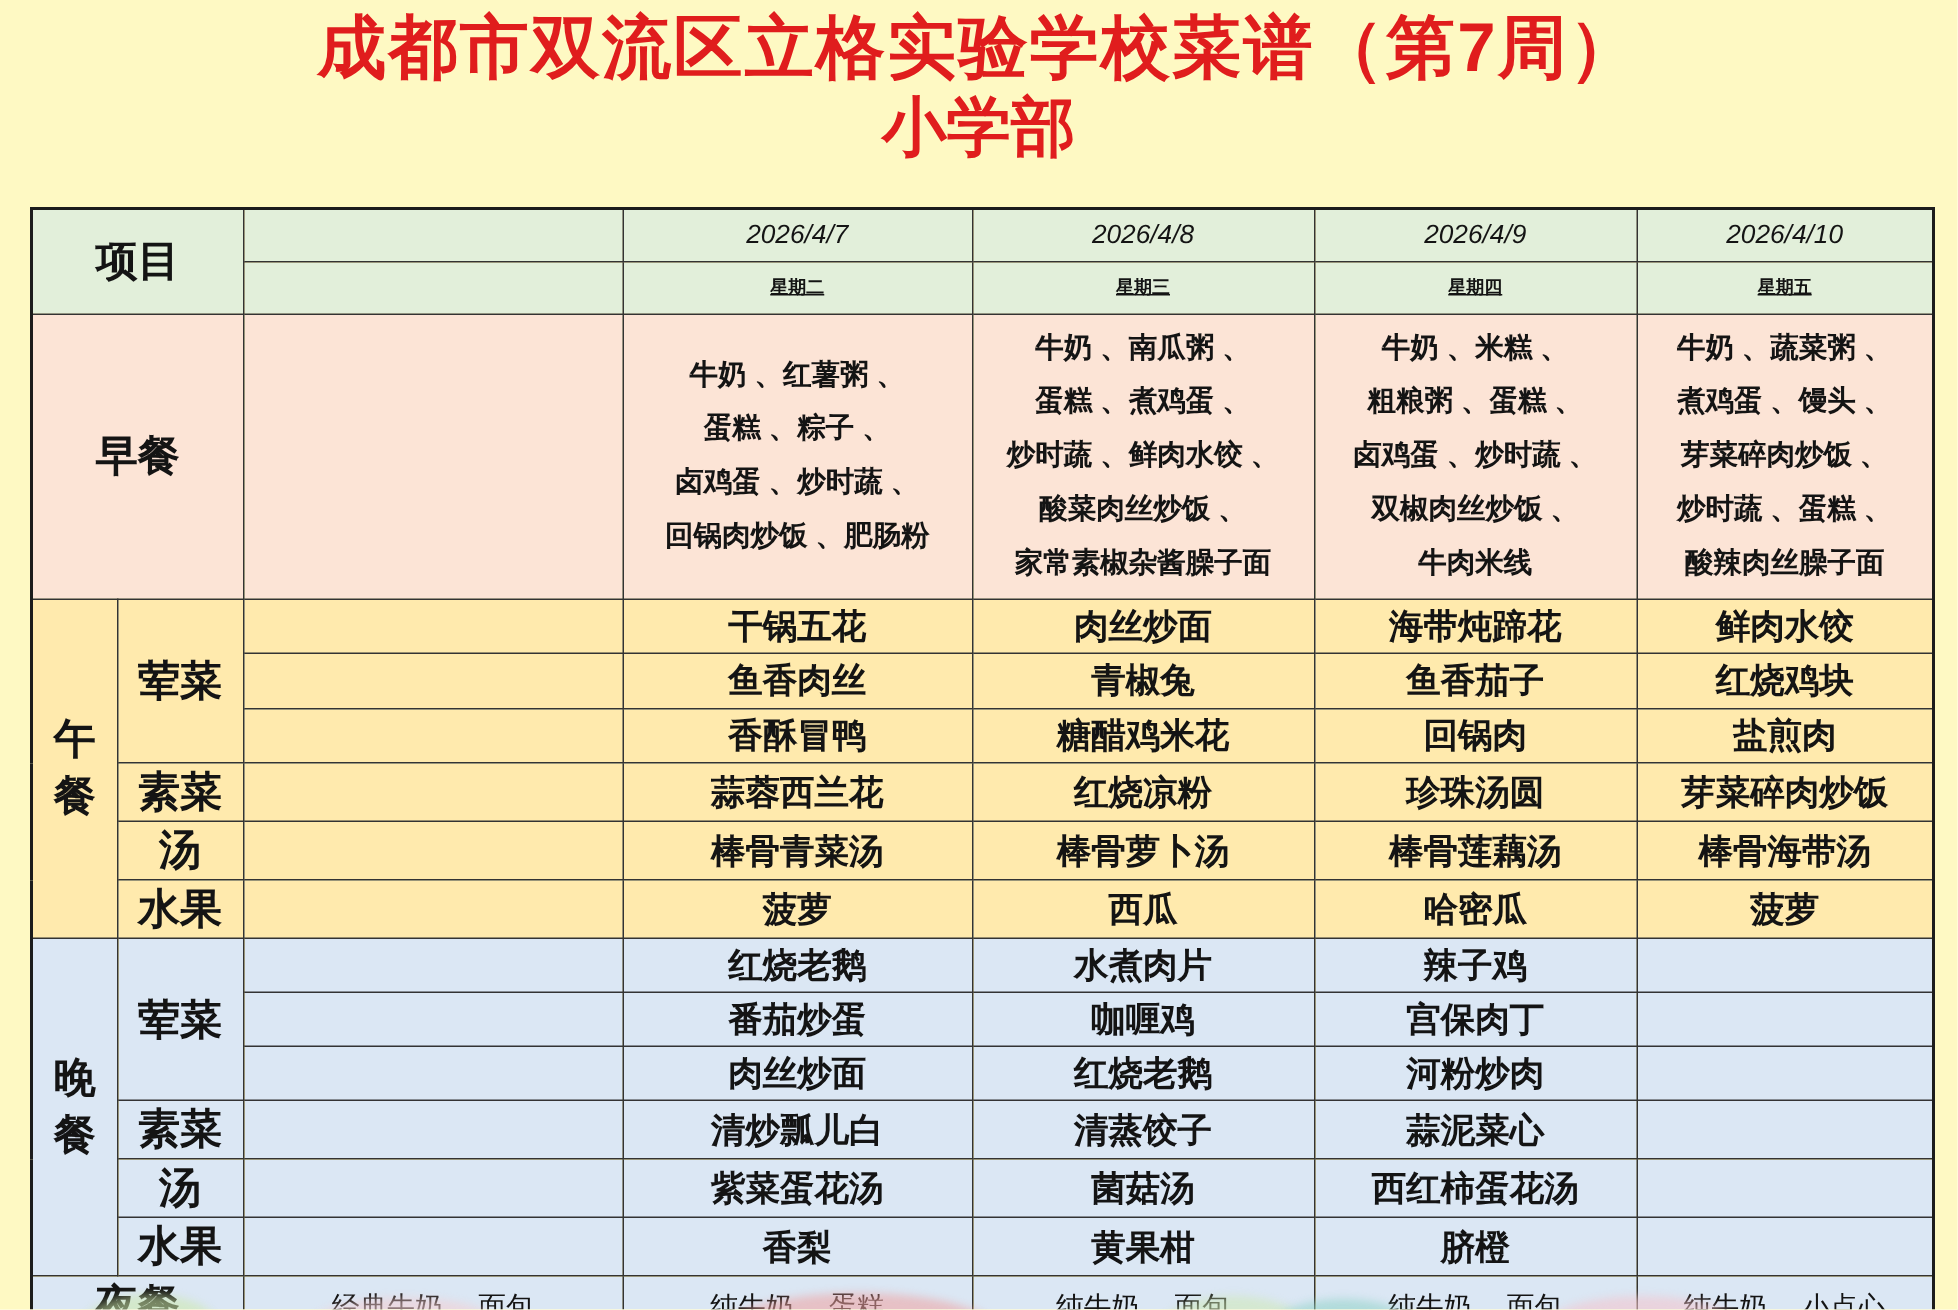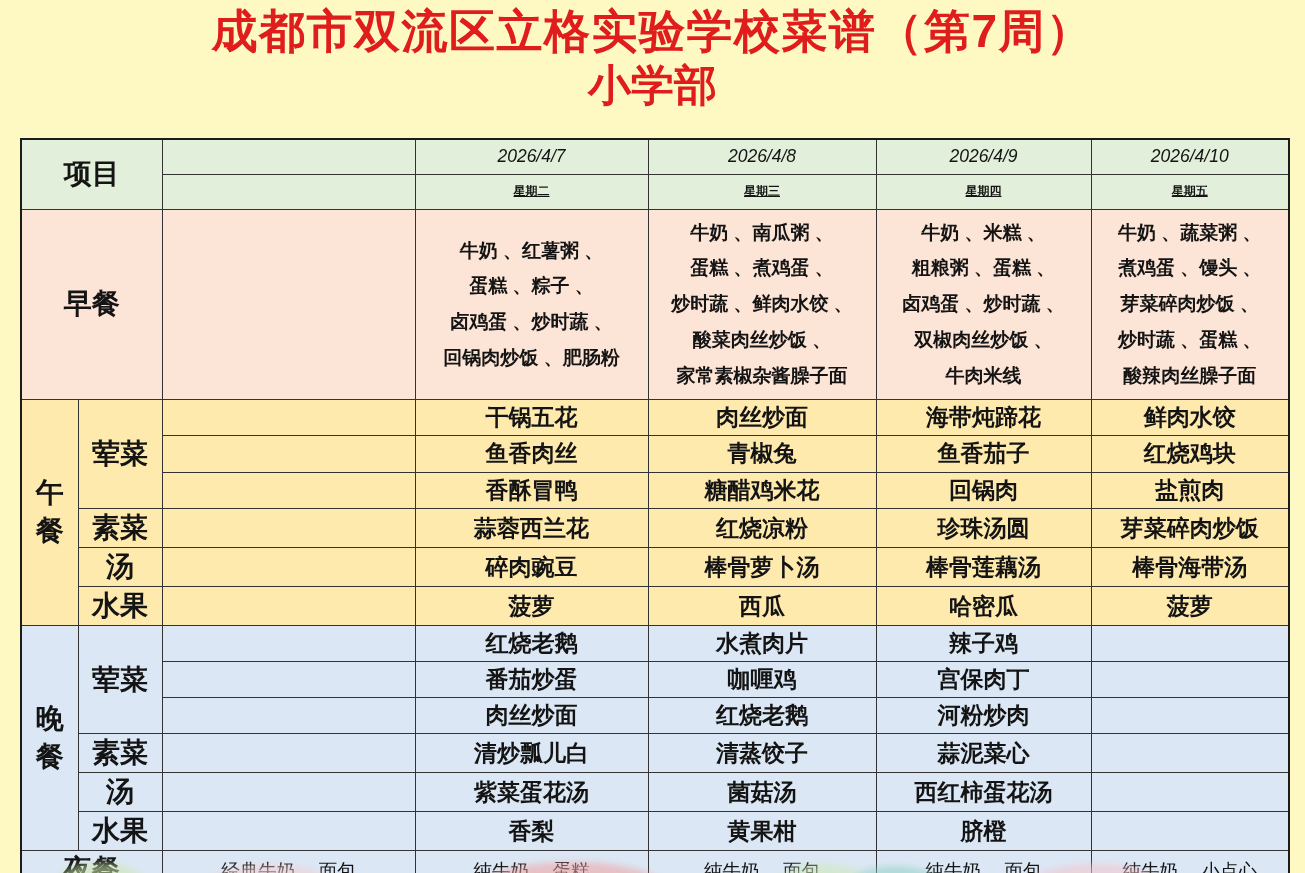--- a/index.html
+++ b/index.html
@@ -154,21 +154,21 @@
       <td class="y lbl">素菜</td>
       <td class="y"></td>
       <td class="y d">蒜蓉西兰花</td>
       <td class="y d">红烧凉粉</td>
       <td class="y d">珍珠汤圆</td>
       <td class="y d">芽菜碎肉炒饭</td>
     </tr>
     <tr class="rl">
       <td class="y lbl">汤</td>
       <td class="y"></td>
-      <td class="y d">碎肉豌豆</td>
+      <td class="y d">棒骨青菜汤</td>
       <td class="y d">棒骨萝卜汤</td>
       <td class="y d">棒骨莲藕汤</td>
       <td class="y d">棒骨海带汤</td>
     </tr>
     <tr class="rl">
       <td class="y lbl">水果</td>
       <td class="y"></td>
       <td class="y d">菠萝</td>
       <td class="y d">西瓜</td>
       <td class="y d">哈密瓜</td>

